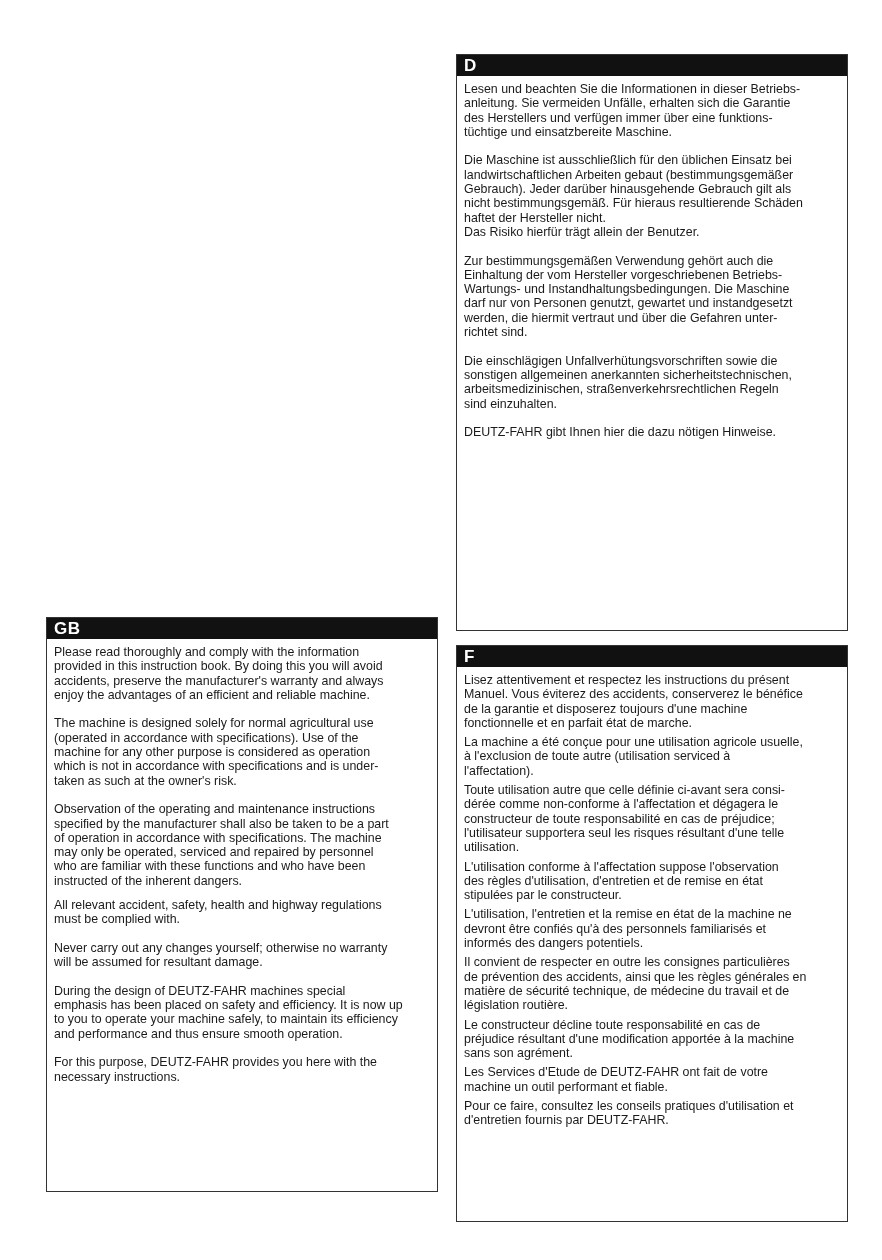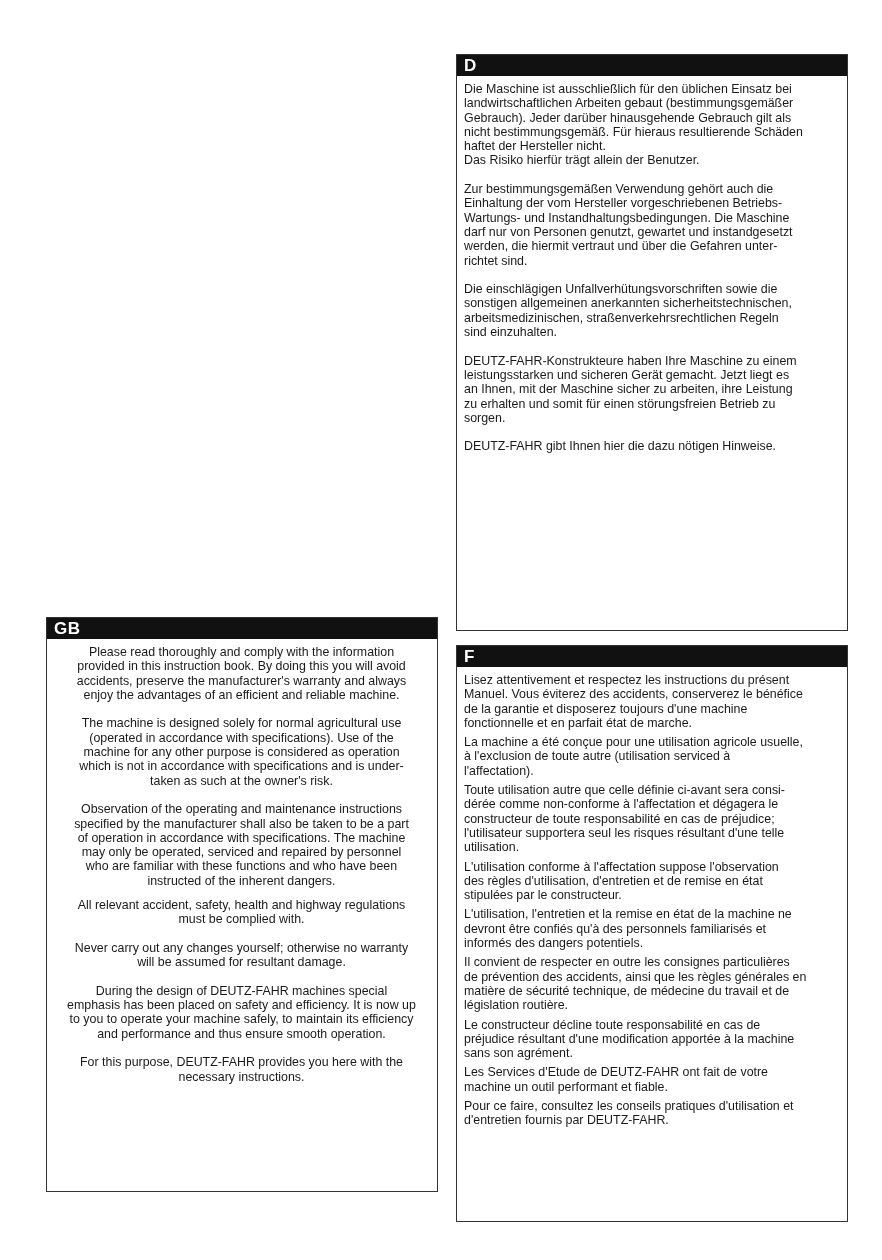--- a/index.html
+++ b/index.html
@@ -14,52 +14,51 @@
     background: #111; color: #fff; font-weight: bold; font-size: 17px;
     height: 21px; line-height: 21px; padding-left: 7px; letter-spacing: 0.5px;
   }
   .box .body { padding: 6px 8px 0 7px; }
   .box p {
     margin: 0; font-size: 12.4px; line-height: 14.3px; white-space: pre-line;
   }
   #box-d { left: 456px; top: 54px; width: 392px; height: 577px; }
   #box-d p { margin-bottom: 14.3px; }
   #box-gb { left: 46px; top: 617px; width: 392px; height: 575px; }
-  #box-gb p { margin-bottom: 10px; text-align: center; }
+  #box-gb p { margin-bottom: 10px; }
   #box-gb p.gap { margin-bottom: 14.3px; }
   #box-f { left: 456px; top: 645px; width: 392px; height: 577px; }
   #box-f p { margin-bottom: 5px; }
 </style>
 </head>
 <body>
 
 <div class="box" id="box-d">
   <div class="hdr">D</div>
   <div class="body">
+    <p>Lesen und beachten Sie die Informationen in dieser Betriebs-
+anleitung. Sie vermeiden Unfälle, erhalten sich die Garantie
+des Herstellers und verfügen immer über eine funktions-
+tüchtige und einsatzbereite Maschine.</p>
     <p>Die Maschine ist ausschließlich für den üblichen Einsatz bei
 landwirtschaftlichen Arbeiten gebaut (bestimmungsgemäßer
 Gebrauch). Jeder darüber hinausgehende Gebrauch gilt als
 nicht bestimmungsgemäß. Für hieraus resultierende Schäden
 haftet der Hersteller nicht.
 Das Risiko hierfür trägt allein der Benutzer.</p>
     <p>Zur bestimmungsgemäßen Verwendung gehört auch die
 Einhaltung der vom Hersteller vorgeschriebenen Betriebs-
 Wartungs- und Instandhaltungsbedingungen. Die Maschine
 darf nur von Personen genutzt, gewartet und instandgesetzt
 werden, die hiermit vertraut und über die Gefahren unter-
 richtet sind.</p>
     <p>Die einschlägigen Unfallverhütungsvorschriften sowie die
 sonstigen allgemeinen anerkannten sicherheitstechnischen,
 arbeitsmedizinischen, straßenverkehrsrechtlichen Regeln
 sind einzuhalten.</p>
-    <p>DEUTZ-FAHR-Konstrukteure haben Ihre Maschine zu einem
-leistungsstarken und sicheren Gerät gemacht. Jetzt liegt es
-an Ihnen, mit der Maschine sicher zu arbeiten, ihre Leistung
-zu erhalten und somit für einen störungsfreien Betrieb zu
-sorgen.</p>
     <p>DEUTZ-FAHR gibt Ihnen hier die dazu nötigen Hinweise.</p>
   </div>
 </div>
 
 <div class="box" id="box-gb">
   <div class="hdr">GB</div>
   <div class="body">
     <p class="gap">Please read thoroughly and comply with the information
 provided in this instruction book. By doing this you will avoid
 accidents, preserve the manufacturer's warranty and always

